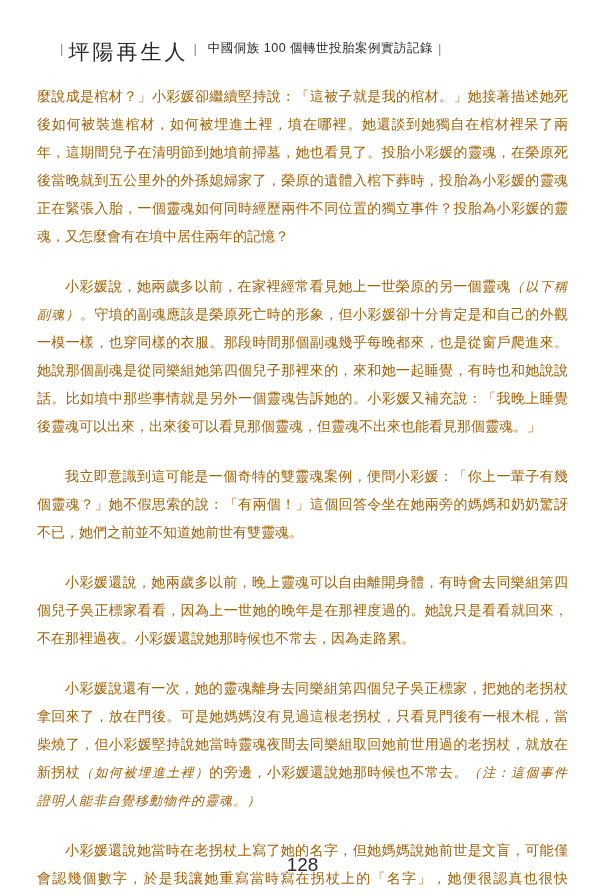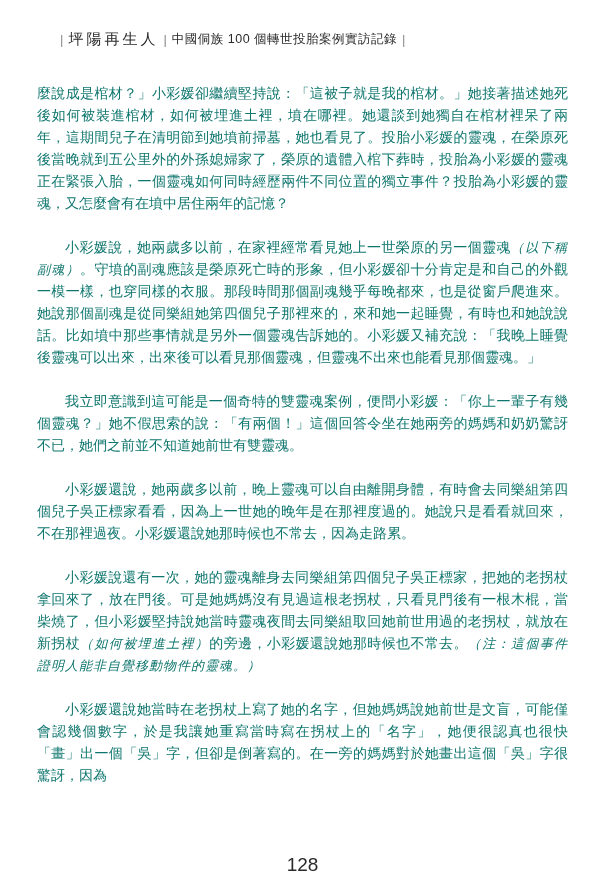--- a/index.html
+++ b/index.html
@@ -27,43 +27,45 @@
   }
   .running-header .sep {
     color: #8a8a8a;
     font-size: 13px;
     font-family: "Liberation Sans", sans-serif;
     padding: 0 5px;
     font-weight: 300;
   }
   .running-header .book-title {
     font-family: "Liberation Serif", serif;
-    font-size: 15px;
+    font-size: 21px;
     letter-spacing: 3px;
     color: #2a2a2a;
+    margin-top: 8px;
   }
   .running-header .book-subtitle {
     font-family: "Liberation Sans", sans-serif;
     font-size: 12.5px;
     letter-spacing: 0.5px;
     color: #2a2a2a;
+    margin-left: 6px;
   }
   .page-body {
     position: absolute;
     top: 83px;
     left: 37px;
     width: 531px;
   }
   p.para {
     margin: 0 0 22px 0;
     font-size: 14px;
-    line-height: 22px;
+    line-height: 28px;
     text-align: justify;
     text-indent: 2em;
-    color: #0f766e;
+    color: #a16207;
     word-break: break-all;
   }
   p.para.no-indent {
     text-indent: 0;
   }
   .kai {
     font-style: italic;
     font-size: 13px;
     letter-spacing: 1px;
   }

